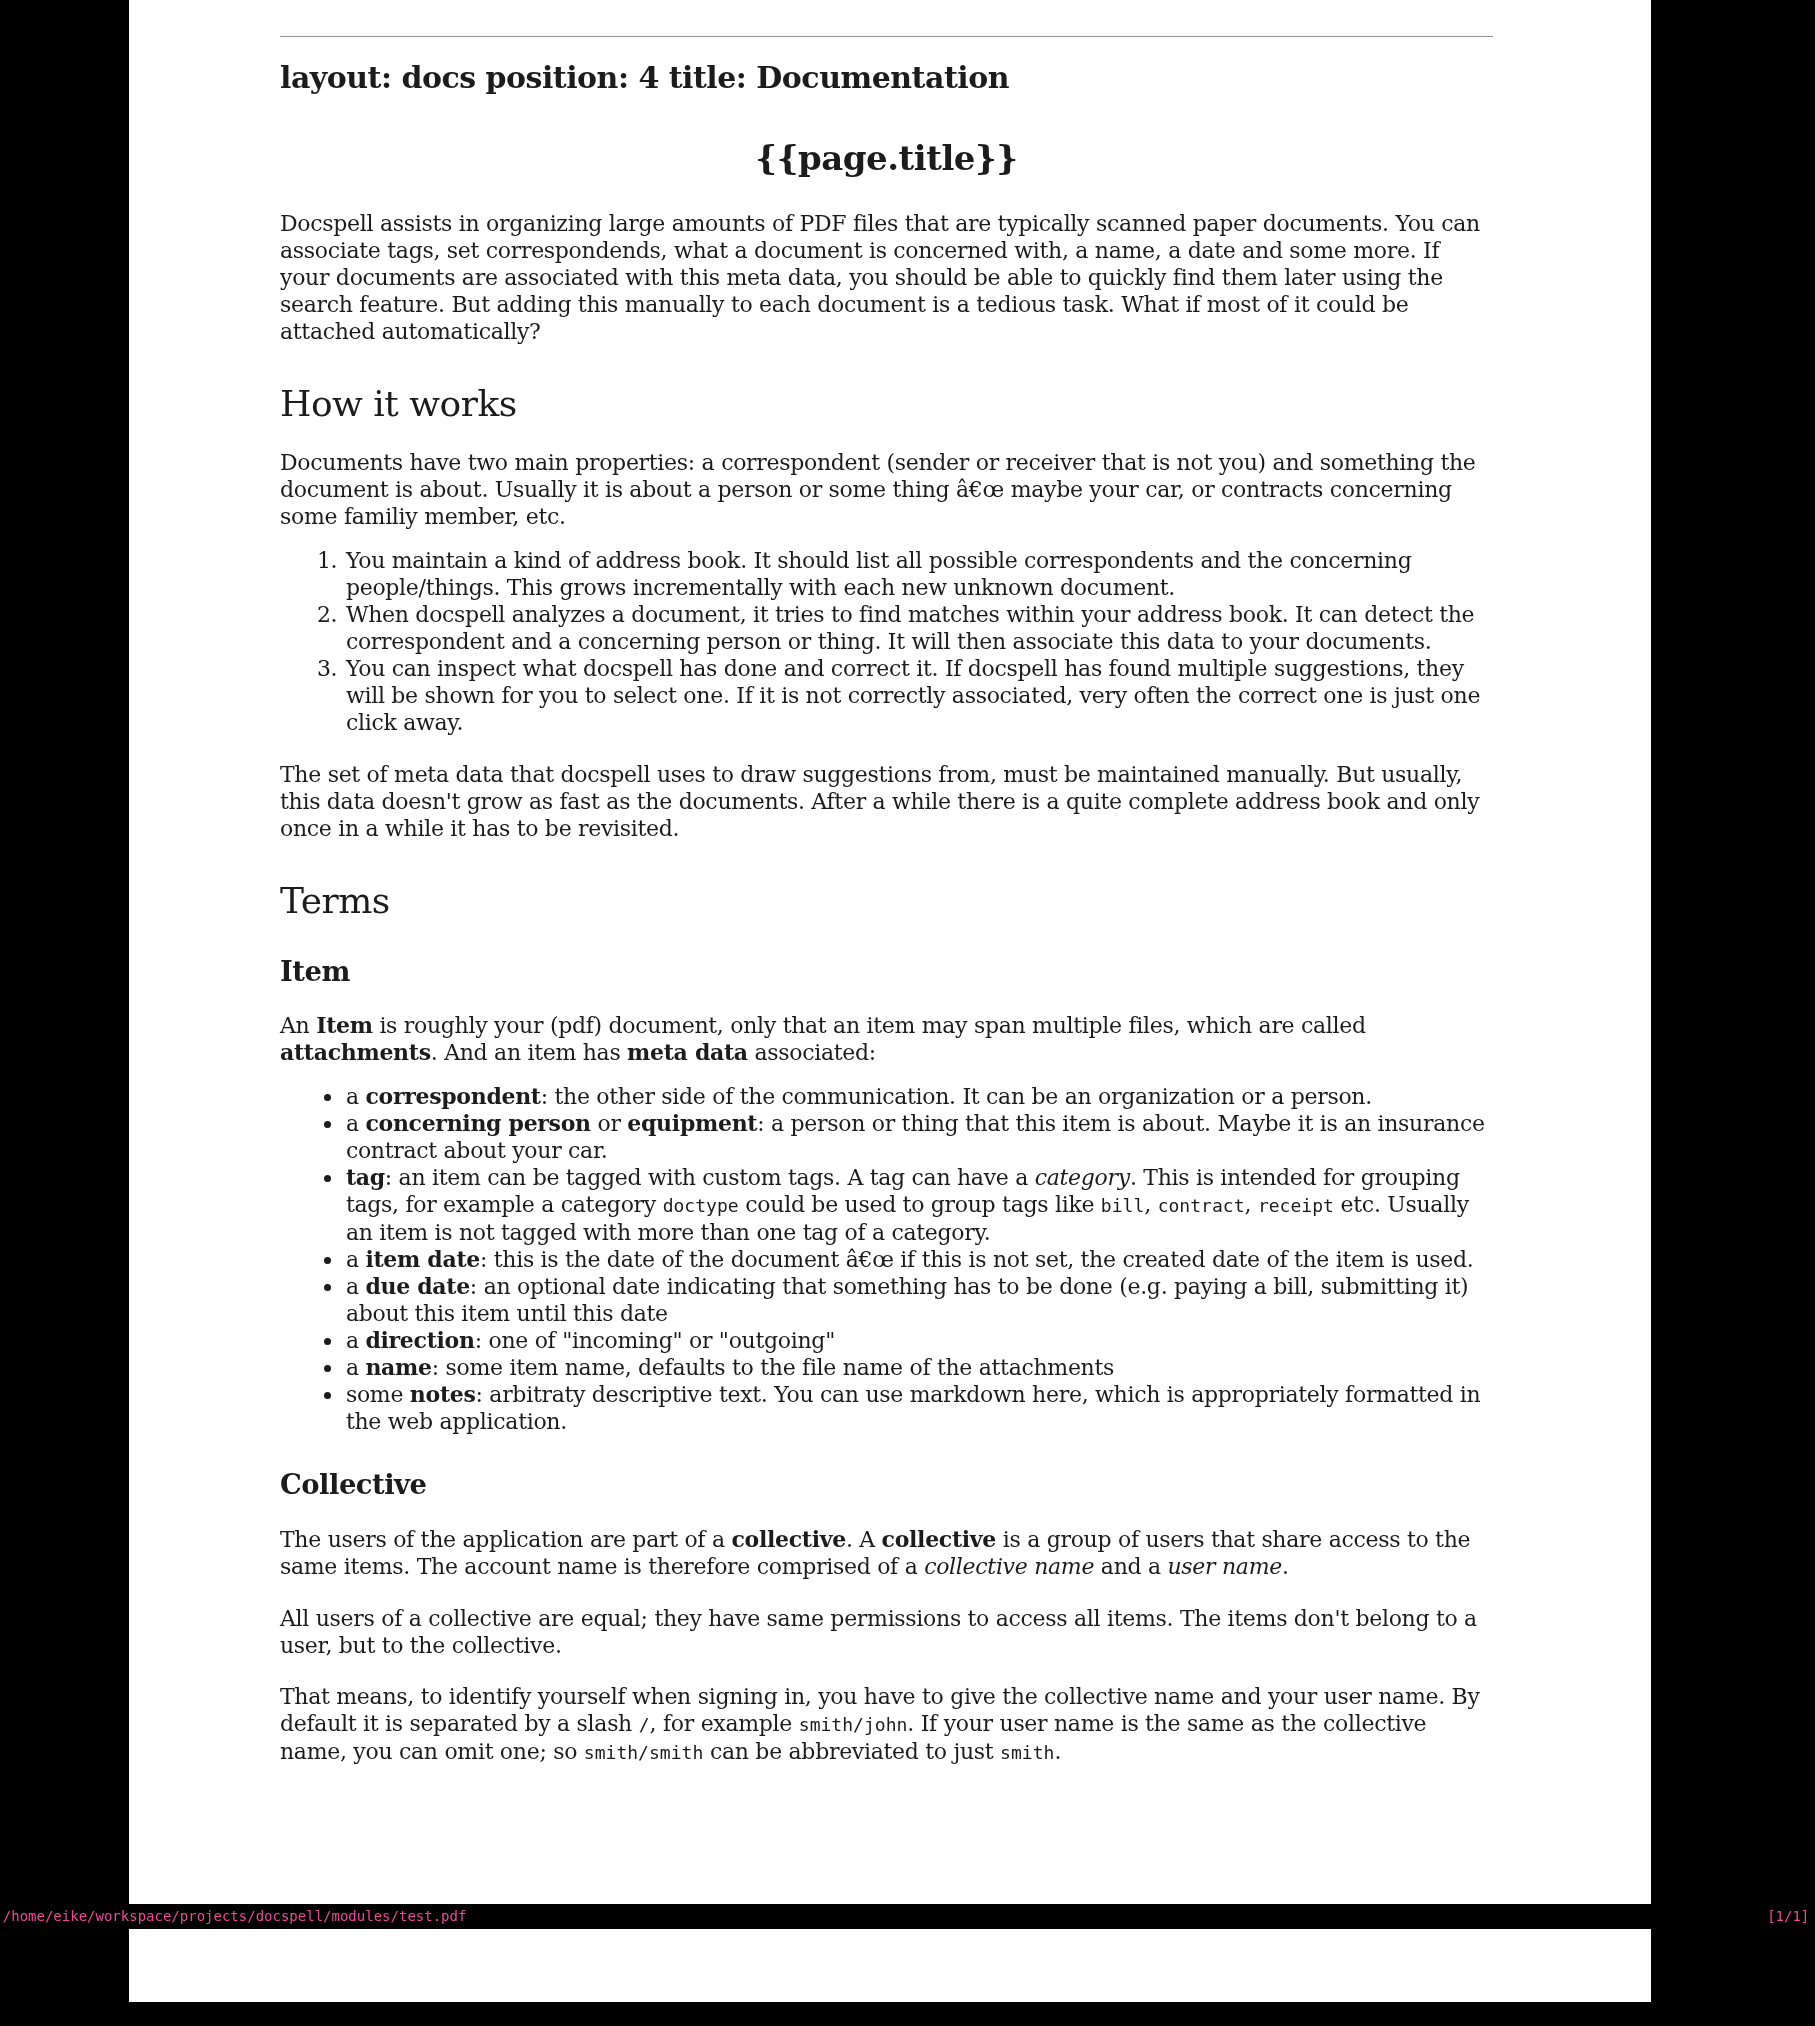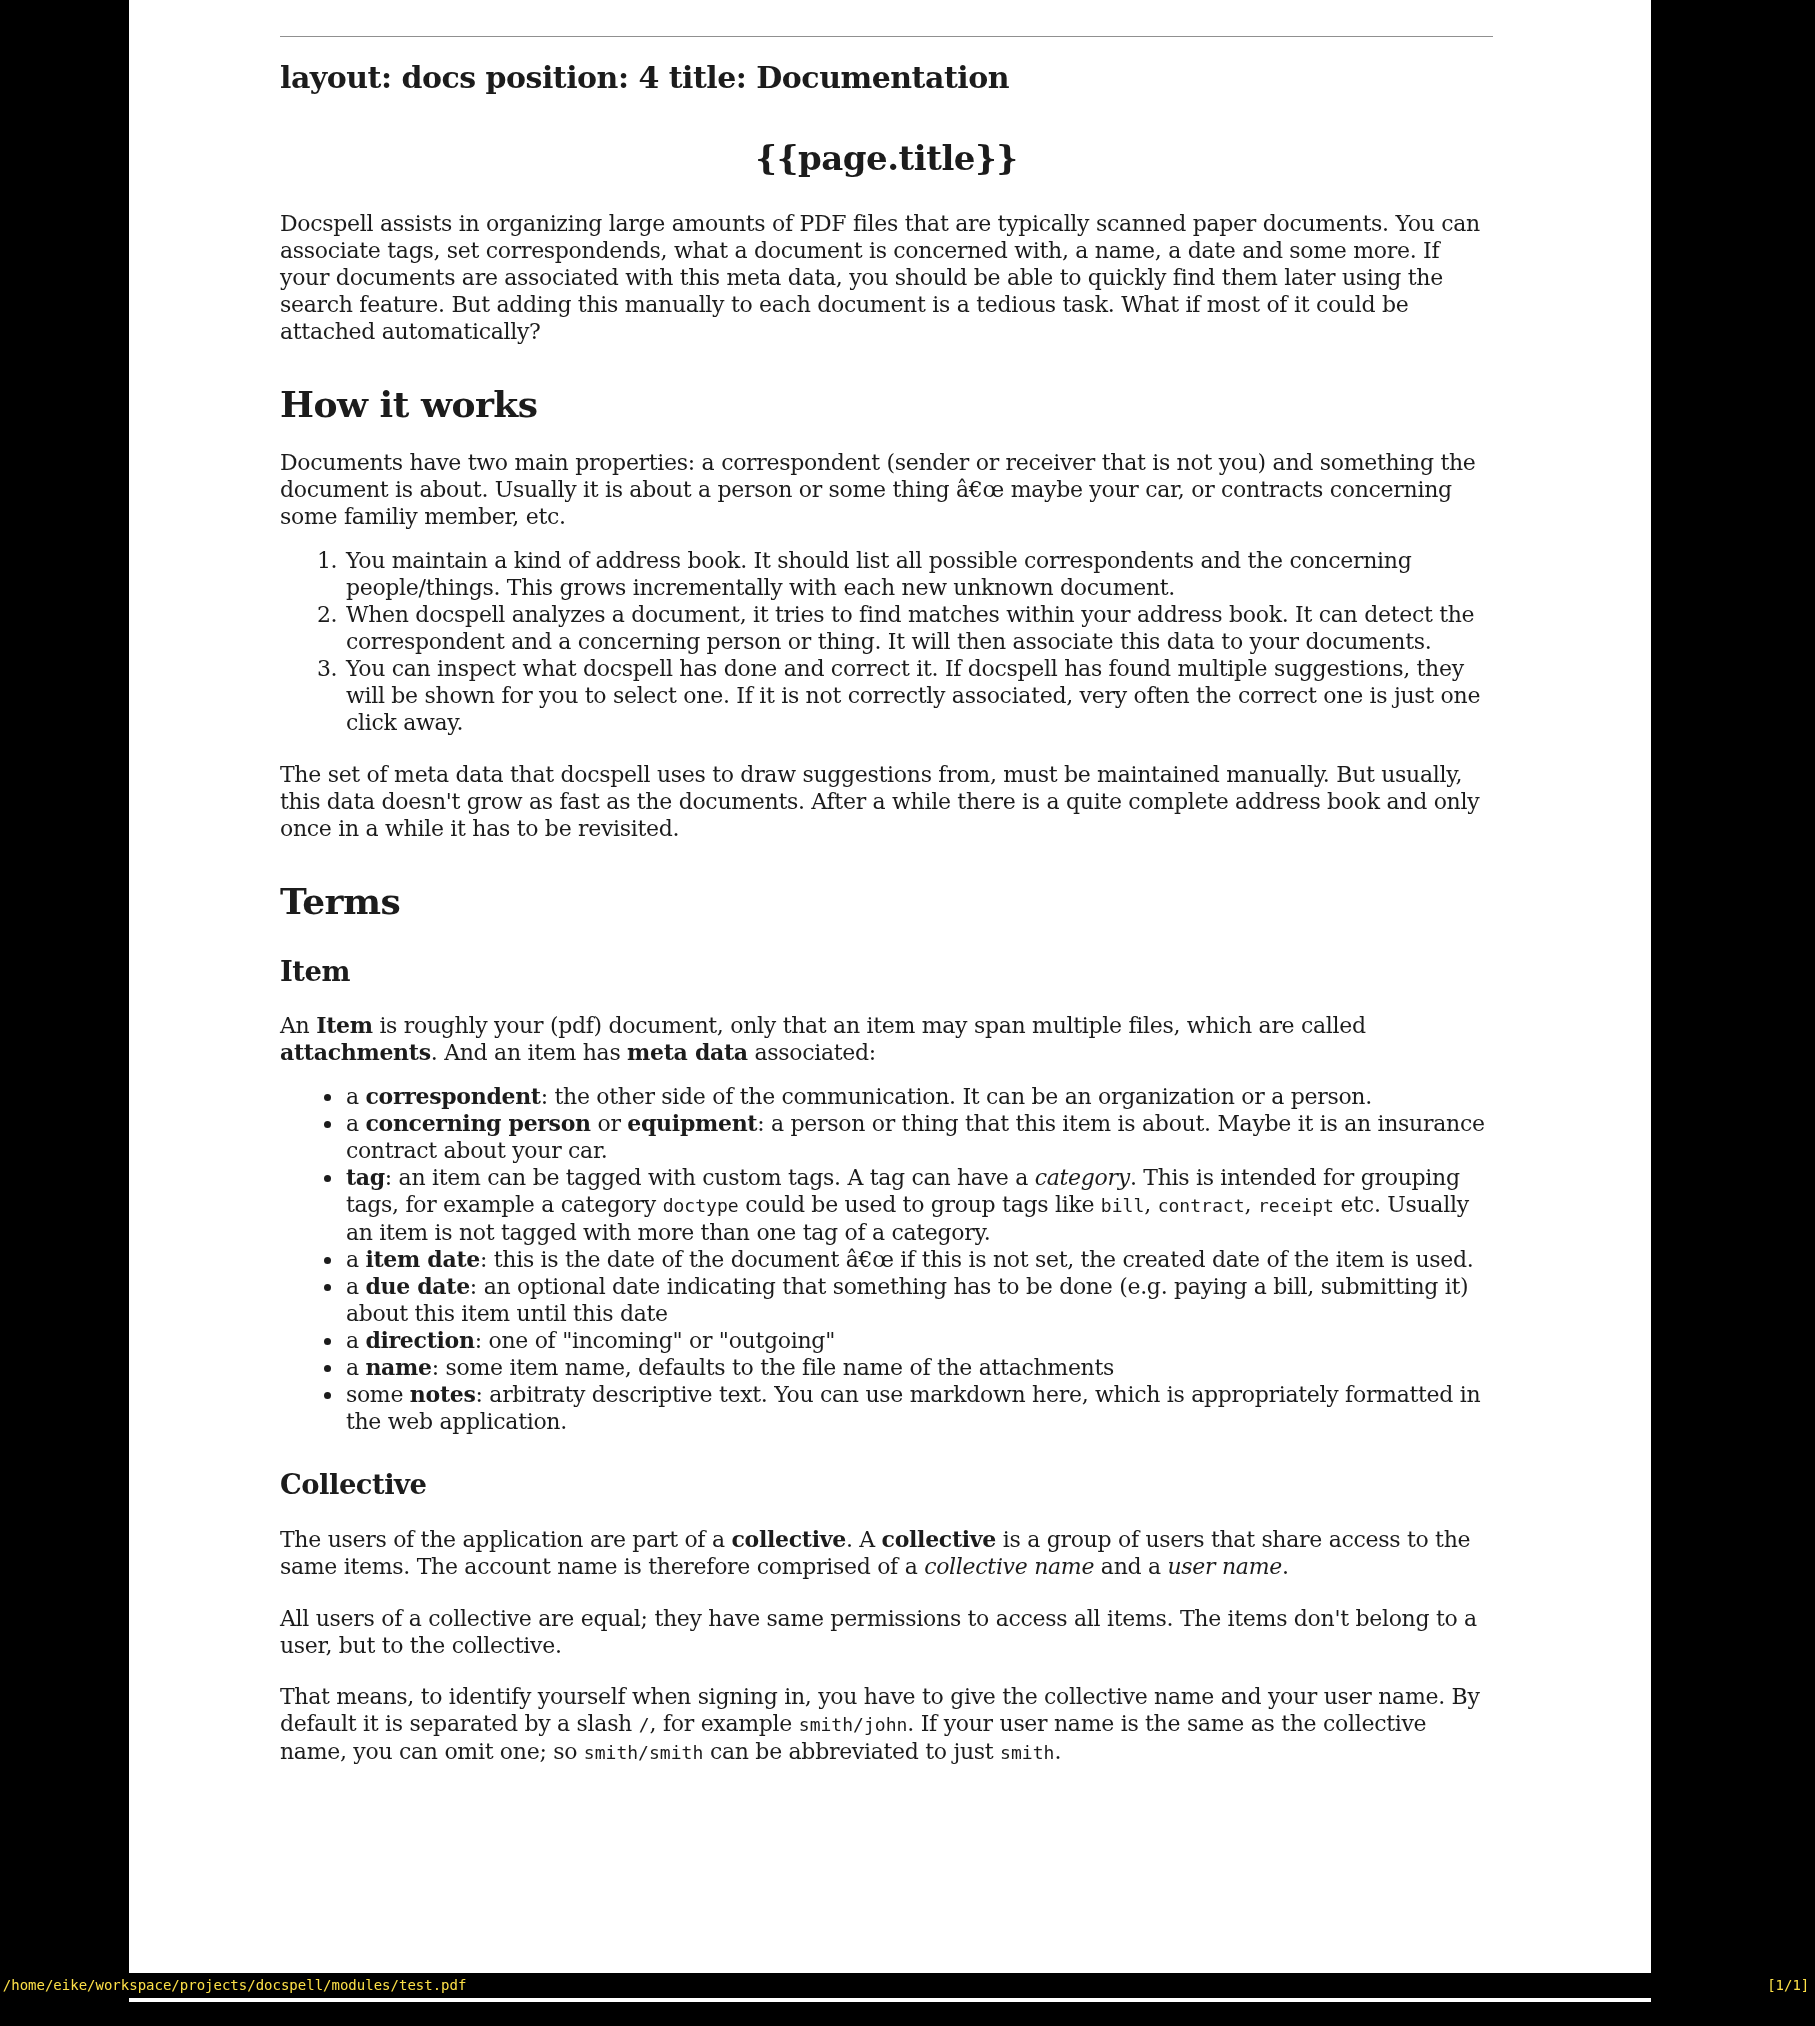--- a/index.html
+++ b/index.html
@@ -10,31 +10,31 @@
   .page{
     position:absolute;left:129px;top:0;width:1522px;height:2002px;background:#ffffff;
   }
   .content{
     position:absolute;left:151px;top:0;width:1213px;color:#1c1c1c;
     font-size:22px;line-height:27px;letter-spacing:-0.3px;
   }
   .rule{border:none;border-top:1.9px solid #909090;margin:36px 0 0 0;height:0;}
   .fm{font-weight:bold;font-size:30px;line-height:36px;margin:23px 0 0 0;letter-spacing:-0.5px;}
   .h1{font-weight:bold;font-size:34px;line-height:53px;margin:36px 0 0 0;letter-spacing:-0.5px;text-align:center;}
-  .h2{font-weight:bold;font-size:36px;line-height:42px;margin:38px 0 0 0;letter-spacing:-0.5px;}
+  .h2{font-weight:normal;font-size:36px;line-height:42px;margin:38px 0 0 0;letter-spacing:-0.5px;}
   .h3{font-weight:bold;font-size:27.4px;line-height:34px;margin:32px 0 0 0;letter-spacing:-0.5px;}
   p{margin:24.6px 0 0 0;}
   ol,ul{margin:17px 0 0 0;padding:0 0 0 64px;}
   li{margin:0;padding:0 0 0 1.9px;}
   .b{font-weight:bold;}
   .i{font-style:italic;}
   .c{font-family:"DejaVu Sans Mono", monospace;font-size:0.82em;letter-spacing:0;}
   .statusbar{
-    position:absolute;left:0;top:1973px;width:1815px;height:24.6px;background:#000;
-    color:#fde047;font-family:"DejaVu Sans Mono", monospace;font-size:14px;
+    position:absolute;left:0;top:1904px;width:1815px;height:24.6px;background:#000;
+    color:#ec4899;font-family:"DejaVu Sans Mono", monospace;font-size:14px;
     display:flex;justify-content:space-between;align-items:center;
     padding:0 5.7px 0 2.8px;box-sizing:border-box;white-space:pre;
   }
 </style>
 </head>
 <body>
 
 <div class="page">
   <div class="content" id="doc">
       <div class="rule"></div>

